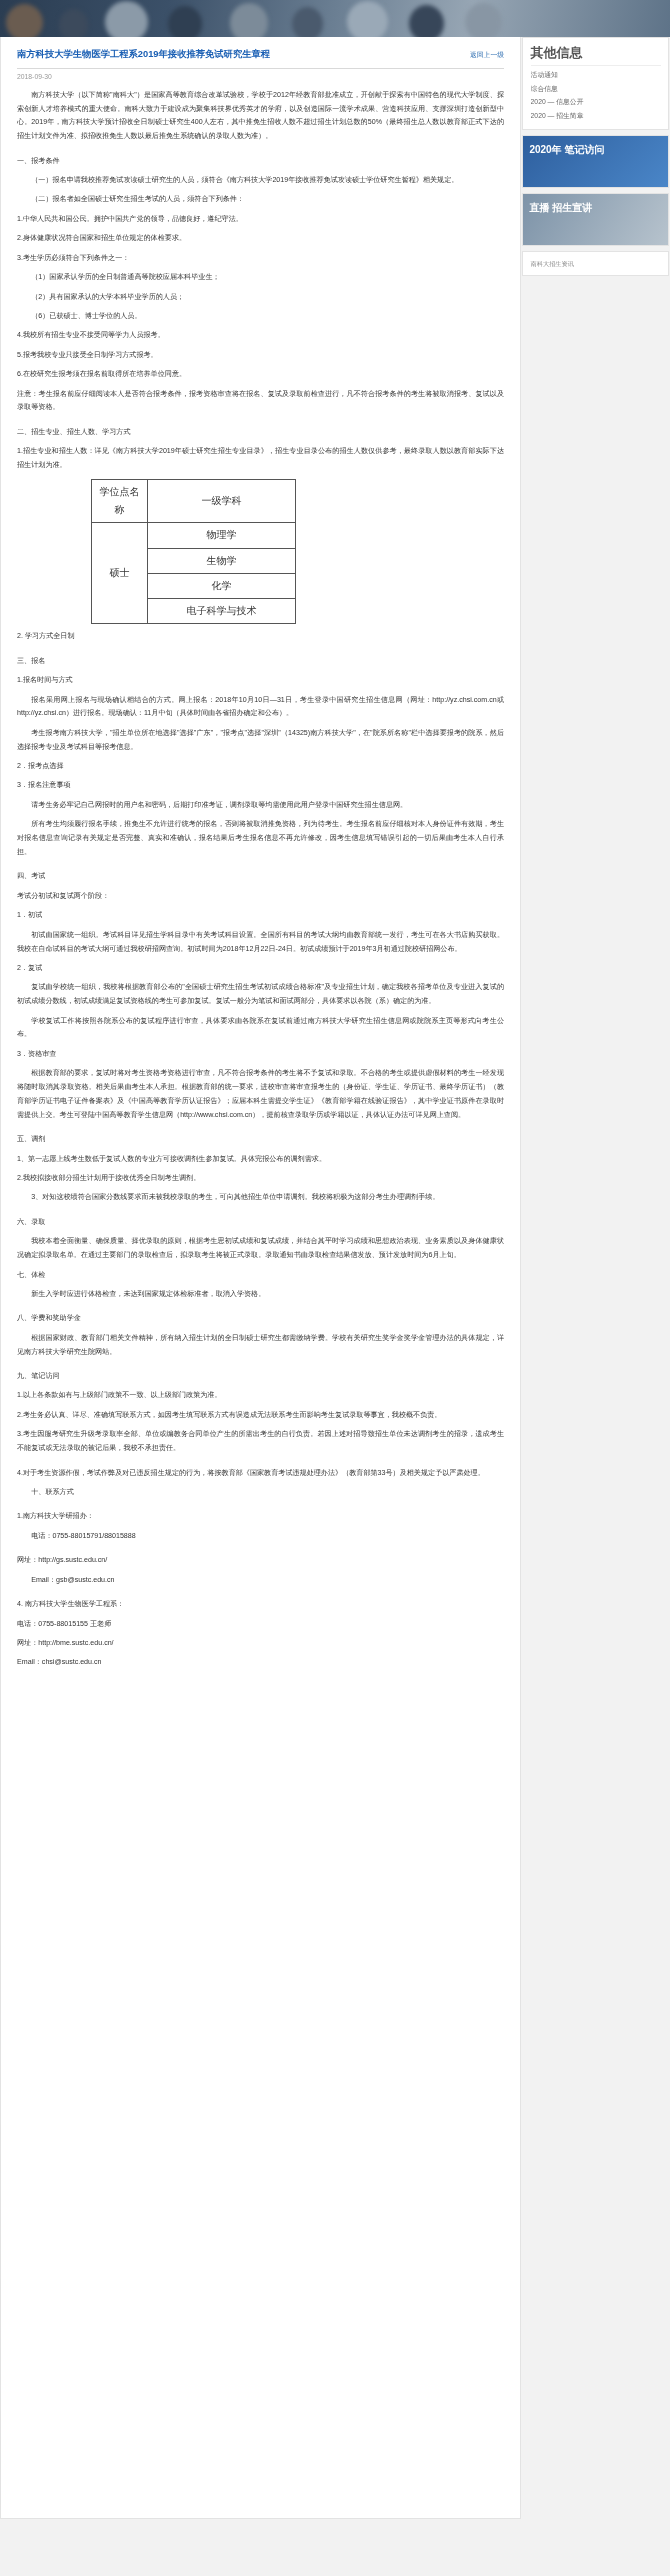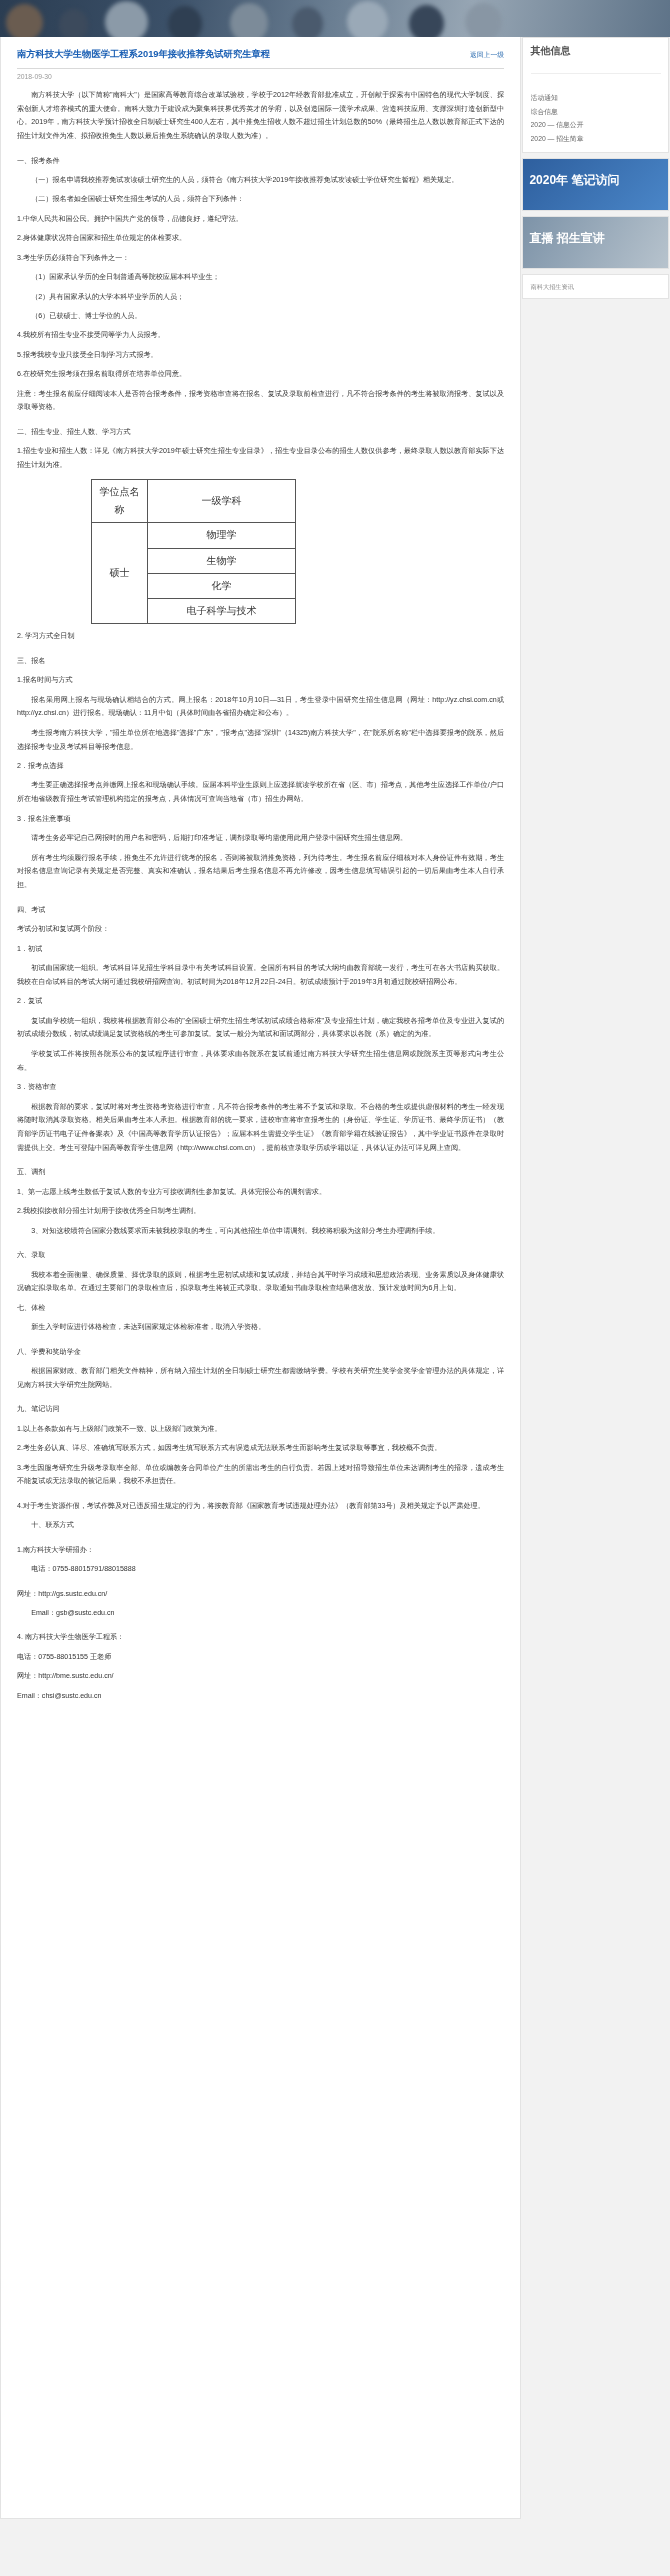--- a/index.html
+++ b/index.html
@@ -112,26 +112,26 @@
     width:148px;
     padding-left:1.2px;
   }
   .side-card {
     background:#fff;
     border:0.6px solid #e3e3e3;
     margin-bottom:5px;
     padding:6.2px 7.4px;
   }
   .side-head {
-    font-size:10px;
+    font-size:13px;
     color:#555;
     font-weight:bold;
     border-bottom:0.6px solid #eee;
-    padding-bottom:15px;
-    margin-bottom:17px;
+    padding-bottom:3px;
+    margin-bottom:2px;
   }
   .side-item {
     font-size:6.8px;
     color:#666;
     line-height:2.0;
     white-space:nowrap;
     overflow:hidden;
     text-overflow:ellipsis;
     cursor:pointer;
   }
@@ -141,23 +141,23 @@
     margin-bottom:5px;
     height:53px;
     position:relative;
     overflow:hidden;
   }
   .side-banner.blue {
     background:linear-gradient(135deg,#2e5f9e,#4a86c8);
   }
   .side-banner .sb-title {
     position:absolute;
-    left:6.2px; top:12px;
+    left:6.2px; top:6px;
     color:#fff;
-    font-size:12px;
+    font-size:10px;
     font-weight:bold;
     line-height:1.5;
   }
   .side-banner.photo {
     background:linear-gradient(120deg,#7d93a8,#b7c3cd);
   }
   .side-banner.photo .sb-title { color:#fff; }
   .side-small {
     font-size:6.2px;
     color:#888;
@@ -233,21 +233,20 @@
         </tbody>
           </table>
 
         <p>2. 学习方式全日制</p>
         <div class="spacer"></div>
         <p class="sec-head">三、报名</p>
         <p>1.报名时间与方式</p>
         <p class="indent">报名采用网上报名与现场确认相结合的方式。网上报名：2018年10月10日—31日，考生登录中国研究生招生信息网（网址：http://yz.chsi.com.cn或http://yz.chsi.cn）进行报名。现场确认：11月中旬（具体时间由各省招办确定和公布）。</p>
         <p class="indent">考生报考南方科技大学，"招生单位所在地选择"选择"广东"，"报考点"选择"深圳"（14325)南方科技大学"，在"院系所名称"栏中选择要报考的院系，然后选择报考专业及考试科目等报考信息。</p>
         <p>2．报考点选择</p>
-        <p class="indent">考生要正确选择报考点并缴网上报名和现场确认手续。应届本科毕业生原则上应选择就读学校所在省（区、市）招考点，其他考生应选择工作单位/户口所在地省级教育招生考试管理机构指定的报考点，具体情况可查询当地省（市）招生办网站。</p>
         <p>3．报名注意事项</p>
         <p class="indent">请考生务必牢记自己网报时的用户名和密码，后期打印准考证，调剂录取等均需使用此用户登录中国研究生招生信息网。</p>
         <p class="indent">所有考生均须履行报名手续，推免生不允许进行统考的报名，否则将被取消推免资格，列为待考生。考生报名前应仔细核对本人身份证件有效期，考生对报名信息查询记录有关规定是否完整、真实和准确认，报名结果后考生报名信息不再允许修改，因考生信息填写错误引起的一切后果由考生本人自行承担。</p>
 
         <div class="spacer"></div>
         <p class="sec-head">四、考试</p>
         <p>考试分初试和复试两个阶段：</p>
         <p>1．初试</p>
         <p class="indent">初试由国家统一组织。考试科目详见招生学科目录中有关考试科目设置。全国所有科目的考试大纲均由教育部统一发行，考生可在各大书店购买获取。我校在自命试科目的考试大纲可通过我校研招网查询。初试时间为2018年12月22日-24日。初试成绩预计于2019年3月初通过院校研招网公布。</p>
         <p>2．复试</p>

